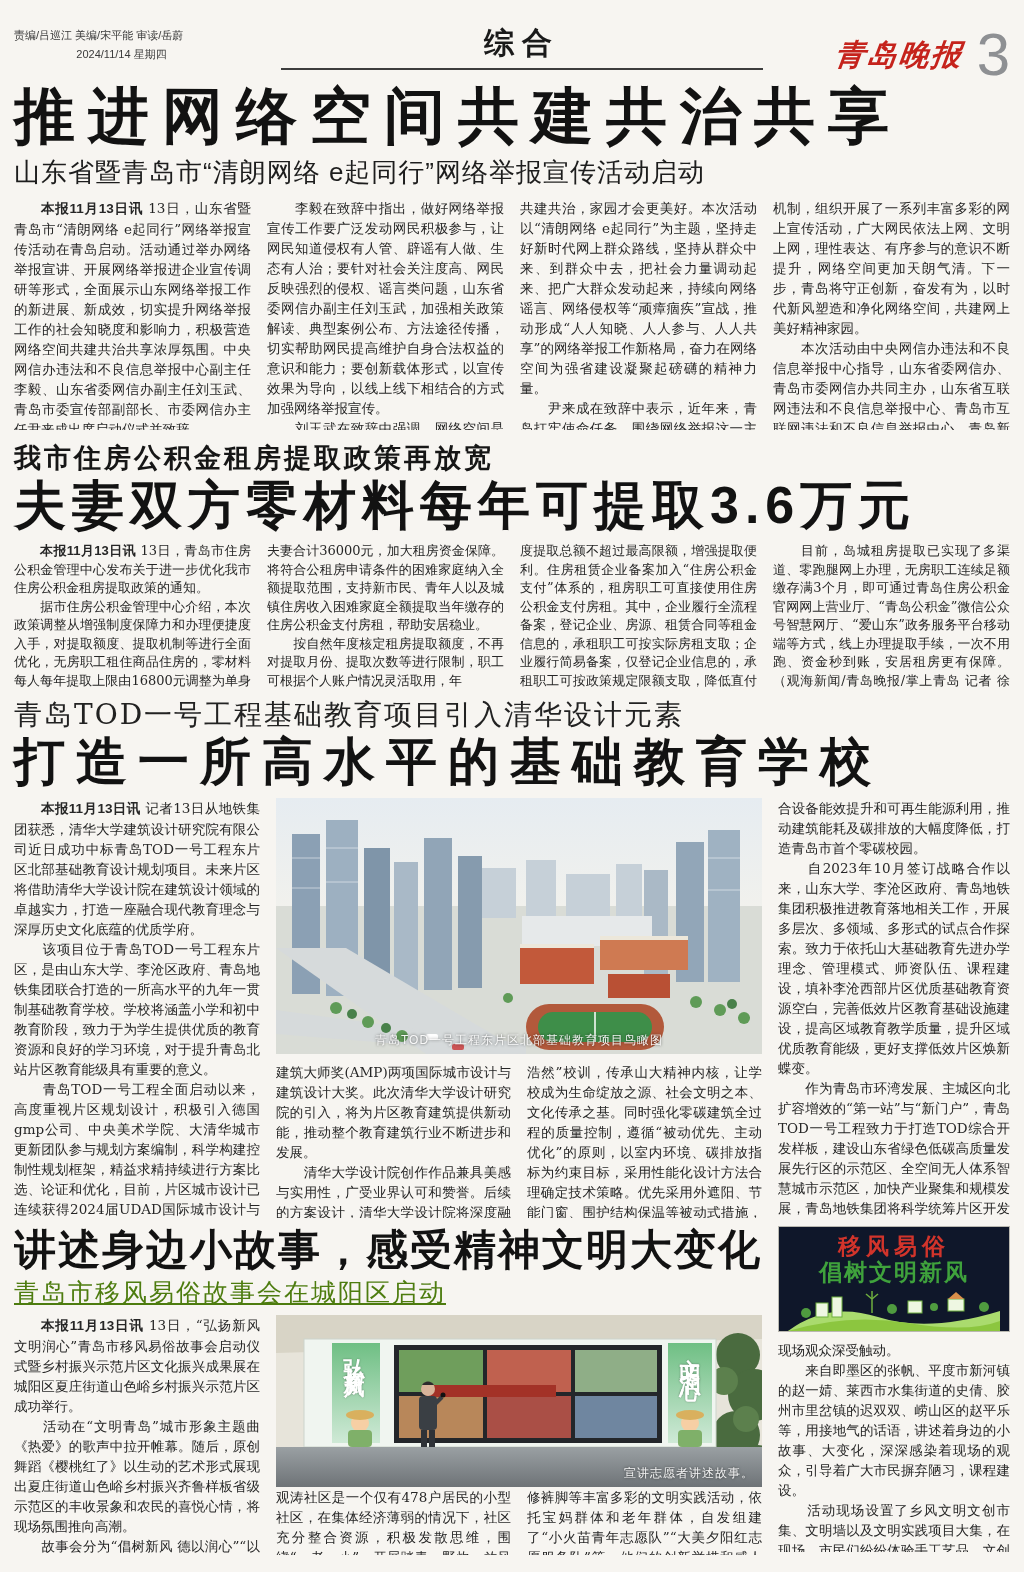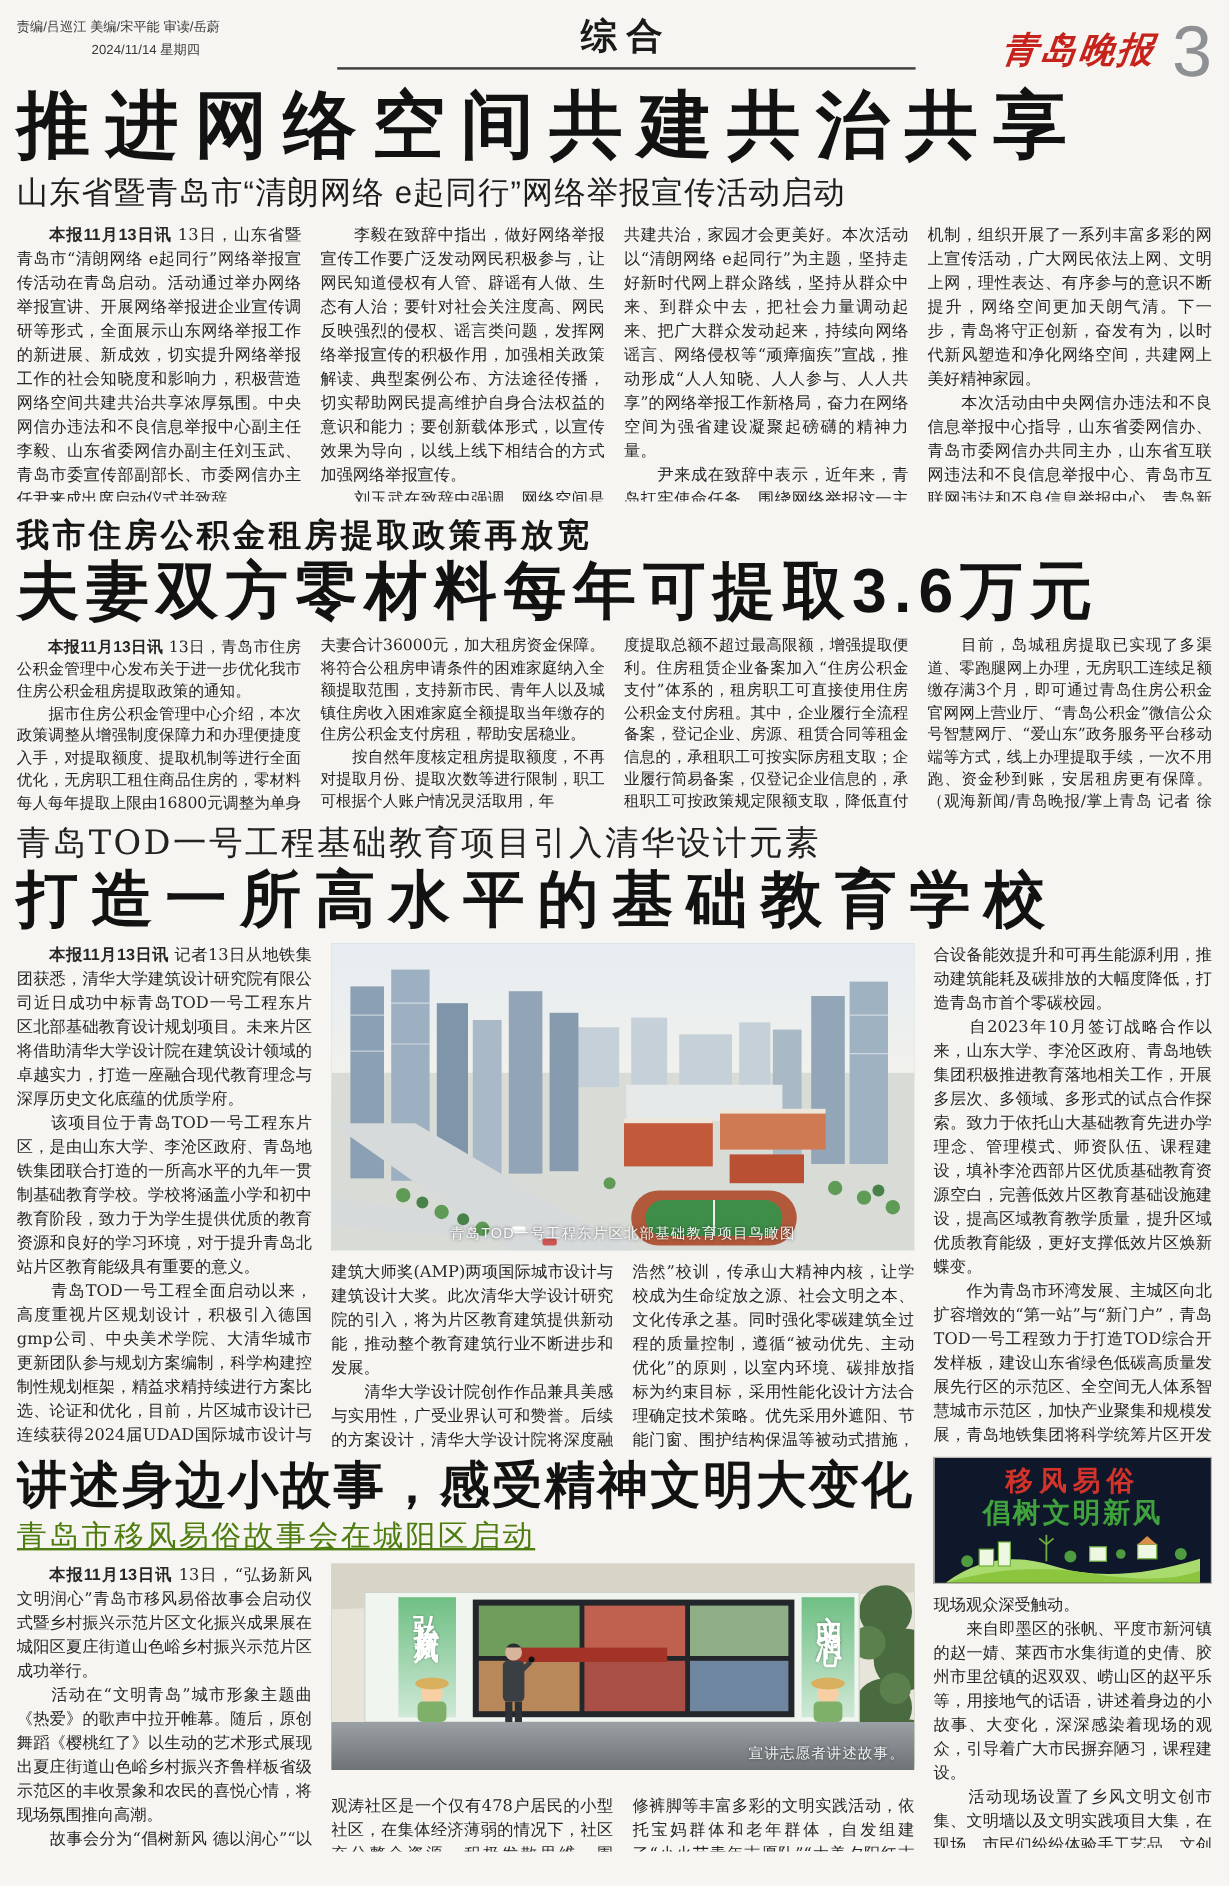--- a/index.html
+++ b/index.html
@@ -1,17 +1,17 @@
 <!DOCTYPE html>
 <html><head>
 <meta charset="utf-8">
 <style>
   html,body{margin:0;padding:0;background:#e9e7e2;}
   .page{position:relative;width:1024px;height:1572px;box-sizing:border-box;
-        padding:0 14px;background:#f7f5f1;overflow:hidden;
+        padding:12px 14px;background:#f7f5f1;overflow:hidden;
         font-family:"DejaVu Serif",serif;color:#262626;}
   
   header{display:flex;align-items:flex-start;padding-top:14px;height:64px;box-sizing:border-box;}
   .hdr-left{width:252px;font:11px/1.7 "Liberation Sans",sans-serif;color:#3a3a3a;}
   .hdr-left .d2{width:215px;text-align:center;}
   .hdr-center{flex:1;text-align:center;}
   .section-title{font:bold 30px/1.15 "Liberation Sans",sans-serif;color:#1a1a1a;letter-spacing:8px;}
   .hdr-rule{margin:7px auto 0;width:94%;border-top:2px solid #3d3d3d;}
   .hdr-right{width:232px;display:flex;justify-content:flex-end;align-items:flex-start;gap:14px;}
   .masthead{font:italic 900 30px/1.1 "DejaVu Serif",serif;color:#c5231c;letter-spacing:2px;
@@ -43,21 +43,21 @@
   .colR{flex:1;min-width:0;}
   .photo{position:relative;overflow:hidden;background:#cfd6da;flex:none;}
   .photoA{height:256px;}
   .photo-cap{position:absolute;left:0;right:0;bottom:5px;text-align:center;
              font:12px "Liberation Sans",sans-serif;color:rgba(255,255,255,.93);
              letter-spacing:1px;text-shadow:0 0 3px rgba(0,0,0,.65);}
   
   .a4row{display:flex;gap:16px;margin-top:8px;height:335px;overflow:hidden;}
   .a4main{width:748px;flex:none;}
   .a4body{display:flex;gap:16px;margin-top:8px;height:240px;}
-  .a4center{flex:1;display:flex;flex-direction:column;gap:20px;min-width:0;}
+  .a4center{flex:1;display:flex;flex-direction:column;gap:0;min-width:0;}
   .photoB{height:172px;background:#b9b6a9;}
   .vbanner{position:absolute;top:26px;writing-mode:vertical-rl;
            font:800 21px "Liberation Sans",sans-serif;color:#fff;letter-spacing:7px;
            text-shadow:0 0 2px rgba(0,0,0,.35);}
   .vb-left{left:64px;} .vb-right{right:58px;}
   .photoB .photo-cap{left:auto;right:8px;text-align:right;font-size:12px;}
   
   .rail{flex:1;min-width:0;}
   .box{border:1px solid #b9b8b0;background:#0f172a;height:106px;box-sizing:border-box;
        padding:6px 6px 0;text-align:center;overflow:hidden;}
@@ -87,21 +87,21 @@
   </header>
 
   <section>
     <h1 class="hl a1-hl">推进网络空间共建共治共享</h1>
     <div class="a1-sub">山东省暨青岛市“清朗网络 e起同行”网络举报宣传活动启动</div>
     <div class="cols h232">
       <div class="col">
         <p class="lead"><b class="dl">本报11月13日讯</b><span> 13日，山东省暨青岛市“清朗网络 e起同行”网络举报宣传活动在青岛启动。活动通过举办网络举报宣讲、开展网络举报进企业宣传调研等形式，全面展示山东网络举报工作的新进展、新成效，切实提升网络举报工作的社会知晓度和影响力，积极营造网络空间共建共治共享浓厚氛围。中央网信办违法和不良信息举报中心副主任李毅、山东省委网信办副主任刘玉武、青岛市委宣传部副部长、市委网信办主任尹来成出席启动仪式并致辞。</span></p>
       </div>
       <div class="col">
-          <p>　　李毅在致辞中指出，做好网络举报宣传工作要广泛发动网民积极参与，让网民知道侵权有人管、辟谣有人做、生态有人治；要针对社会关注度高、网民反映强烈的侵权、谣言类问题，发挥网络举报宣传的积极作用，加强相关政策解读、典型案例公布、方法途径传播，切实帮助网民提高维护自身合法权益的意识和能力；要创新载体形式，以宣传效果为导向，以线上线下相结合的方式加强网络举报宣传。</p>
+          <p>　　李毅在致辞中指出，做好网络举报宣传工作要广泛发动网民积极参与，让网民知道侵权有人管、辟谣有人做、生态有人治；要针对社会关注度高、网民反映强烈的侵权、谣言类问题，山东省委网信办副主任刘玉武，加强相关政策解读、典型案例公布、方法途径传播，切实帮助网民提高维护自身合法权益的意识和能力；要创新载体形式，以宣传效果为导向，以线上线下相结合的方式加强网络举报宣传。</p>
           <p>　　刘玉武在致辞中强调，网络空间是亿万网民的精神家园，只有齐心协力、</p>
         </div>
       <div class="col">
           <p>共建共治，家园才会更美好。本次活动以“清朗网络 e起同行”为主题，坚持走好新时代网上群众路线，坚持从群众中来、到群众中去，把社会力量调动起来、把广大群众发动起来，持续向网络谣言、网络侵权等“顽瘴痼疾”宣战，推动形成“人人知晓、人人参与、人人共享”的网络举报工作新格局，奋力在网络空间为强省建设凝聚起磅礴的精神力量。</p>
           <p>　　尹来成在致辞中表示，近年来，青岛扛牢使命任务，围绕网络举报这一主题，不断完善统一领导、协同联动工作</p>
         </div>
       <div class="col">
           <p>机制，组织开展了一系列丰富多彩的网上宣传活动，广大网民依法上网、文明上网，理性表达、有序参与的意识不断提升，网络空间更加天朗气清。下一步，青岛将守正创新，奋发有为，以时代新风塑造和净化网络空间，共建网上美好精神家园。</p>
           <p>　　本次活动由中央网信办违法和不良信息举报中心指导，山东省委网信办、青岛市委网信办共同主办，山东省互联网违法和不良信息举报中心、青岛市互联网违法和不良信息举报中心、青岛新闻网承办。（记者 仇瑰丽 张译心）</p>
         </div>

